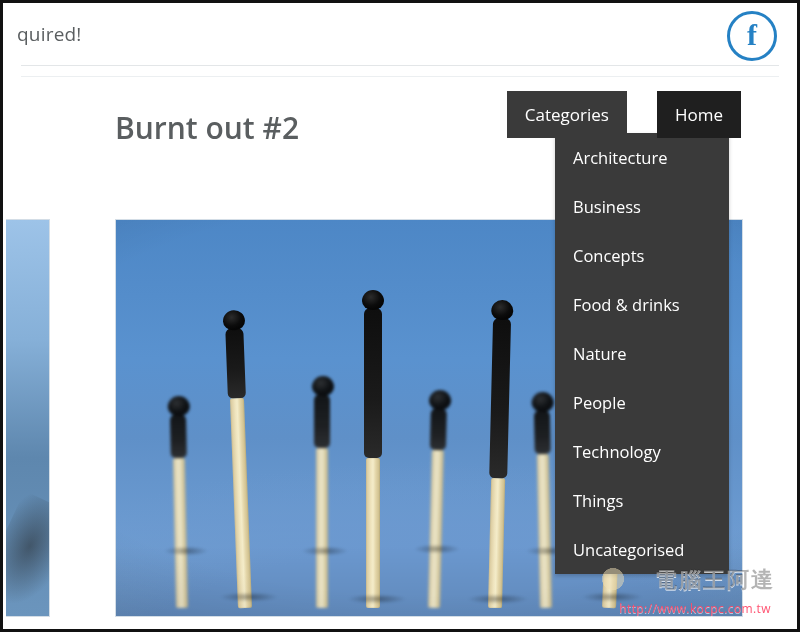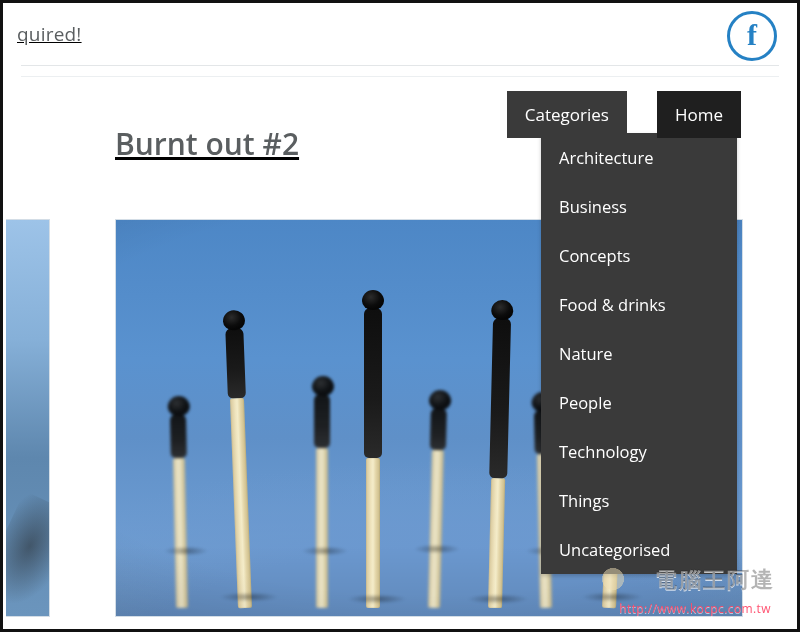--- a/index.html
+++ b/index.html
@@ -1,28 +1,28 @@
 <!DOCTYPE html>
 <html><head>
 <meta charset="utf-8">
 <style>
   * { margin: 0; padding: 0; box-sizing: border-box; }
   html, body { width: 800px; height: 632px; font-family: "Open Sans","Helvetica Neue",Arial,sans-serif; background:#fff; overflow:hidden; }
-  .frame { position:relative; width:800px; height:632px; border:3px solid #111; background:#fff;text-decoration:underline; }
+  .frame { position:relative; width:800px; height:632px; border:3px solid #111; background:#fff; }
 
   .topbar { position:relative; height:62px; padding:0 18px; display:flex; align-items:center; }
   .partial-text { color:#5a5e60; font-size:19px; letter-spacing:.2px; margin-left:-4px; }
   .fb-circle { position:absolute; right:20px; top:8px; width:50px; height:50px; border:3px solid #2581c4; border-radius:50%; display:flex; align-items:center; justify-content:center; cursor:pointer; }
   .fb-f { font-family: Georgia, "Times New Roman", serif; font-weight:700; font-size:30px; color:#2581c4; line-height:1; transform:translateY(-1px); }
 
   .divider { border:none; border-top:1px solid #e3e6e8; margin:0 18px 10px 18px; }
   .divider2 { border:none; border-top:1px solid #eceff1; margin:6px 18px 0 18px; }
 
   .content { position:relative; padding:18px 0 0 0; }
-  .page-title { color:#5a5e60; font-size:30px; font-weight:600; margin:28px 0 22px 112px; }
+  .page-title { color:#5a5e60; font-size:30px; font-weight:600; margin:12px 0 22px 112px; }
 
   .sliver { position:absolute; left:3px; top:216px; width:44px; height:398px; background:linear-gradient(180deg,#9dc3e8 0%,#86b0d8 30%,#5e87ae 60%,#6b95bd 100%); border:1px solid #d3dde6; border-left:none; overflow:hidden; }
   .sliver::after{ content:""; position:absolute; left:-10px; top:280px; width:70px; height:120px; background:radial-gradient(ellipse at 40% 40%, rgba(30,30,30,.5), rgba(0,0,0,0) 60%); transform:rotate(25deg); }
 
   .photo { position:absolute; left:112px; top:216px; width:628px; height:398px; border:1px solid #d3dde6; overflow:hidden; }
   .sky { position:absolute; inset:0; background:
     radial-gradient(140% 90% at 50% 115%, #6b98cf 0%, #6b98cf 35%, rgba(107,152,207,0) 60%),
     linear-gradient(180deg,#4d87c6 0%, #5a92cf 35%, #5f90c8 55%, #6a99cf 75%, #7aa6d4 100%);
   }
   .vignette{ position:absolute; inset:0; pointer-events:none; background:radial-gradient(120% 90% at 50% 45%, rgba(0,0,0,0) 55%, rgba(0,0,0,.18) 100%); }
@@ -38,21 +38,21 @@
   .tilt-1 { transform:rotate(-1.2deg); transform-origin:bottom center; }
   .tilt1  { transform:rotate(1.4deg);  transform-origin:bottom center; }
   .tilt2  { transform:rotate(2.4deg);  transform-origin:bottom center; }
   .blur   { filter:blur(1.4px) saturate(.95); opacity:.95; }
 
   
   .nav { position:absolute; right:56px; top:88px; display:flex; align-items:flex-end; font-size:17px; color:#fff; z-index:5; }
   .nav a { text-decoration:none; color:inherit; }
   .nav .tab { background:#3a3a3a; padding:12px 18px; display:inline-block; cursor:pointer; }
   .nav .tab.home { background:#1f1f1f;margin-left:30px; }
-  .dropdown { position:absolute; right:60px; top:130px; width:196px; background:#3a3a3a; color:#fff; z-index:4; box-shadow:0 2px 4px rgba(0,0,0,.2); }
+  .dropdown { position:absolute; right:68px; top:130px; width:174px; background:#3a3a3a; color:#fff; z-index:4; box-shadow:0 2px 4px rgba(0,0,0,.2); }
   .dropdown .item { padding:13px 18px; cursor:pointer; font-size:16.5px; }
 
   
   .wm { position:absolute; right:26px; bottom:12px; font-size:12px; color:#ff4a6a; letter-spacing:.4px; text-shadow:0 1px 0 rgba(255,255,255,.6); opacity:.95; z-index:6; }
   .wm-badge { position:absolute; right:86px; bottom:26px; width:120px; height:48px; background:
     radial-gradient(18px 18px at 22px 24px, #efe0b7 0 60%, rgba(0,0,0,0) 62%),
     radial-gradient(closest-side, rgba(255,255,255,.0), rgba(255,255,255,0));
     opacity:.5; z-index:5; filter:blur(.3px); }
   .wm-cn { position:absolute; right:22px; bottom:34px; font-size:22px; font-weight:700; color:rgba(40,40,40,.35); letter-spacing:2px; z-index:5; text-shadow:0 1px 0 rgba(255,255,255,.7);margin-left:44px; }
 

